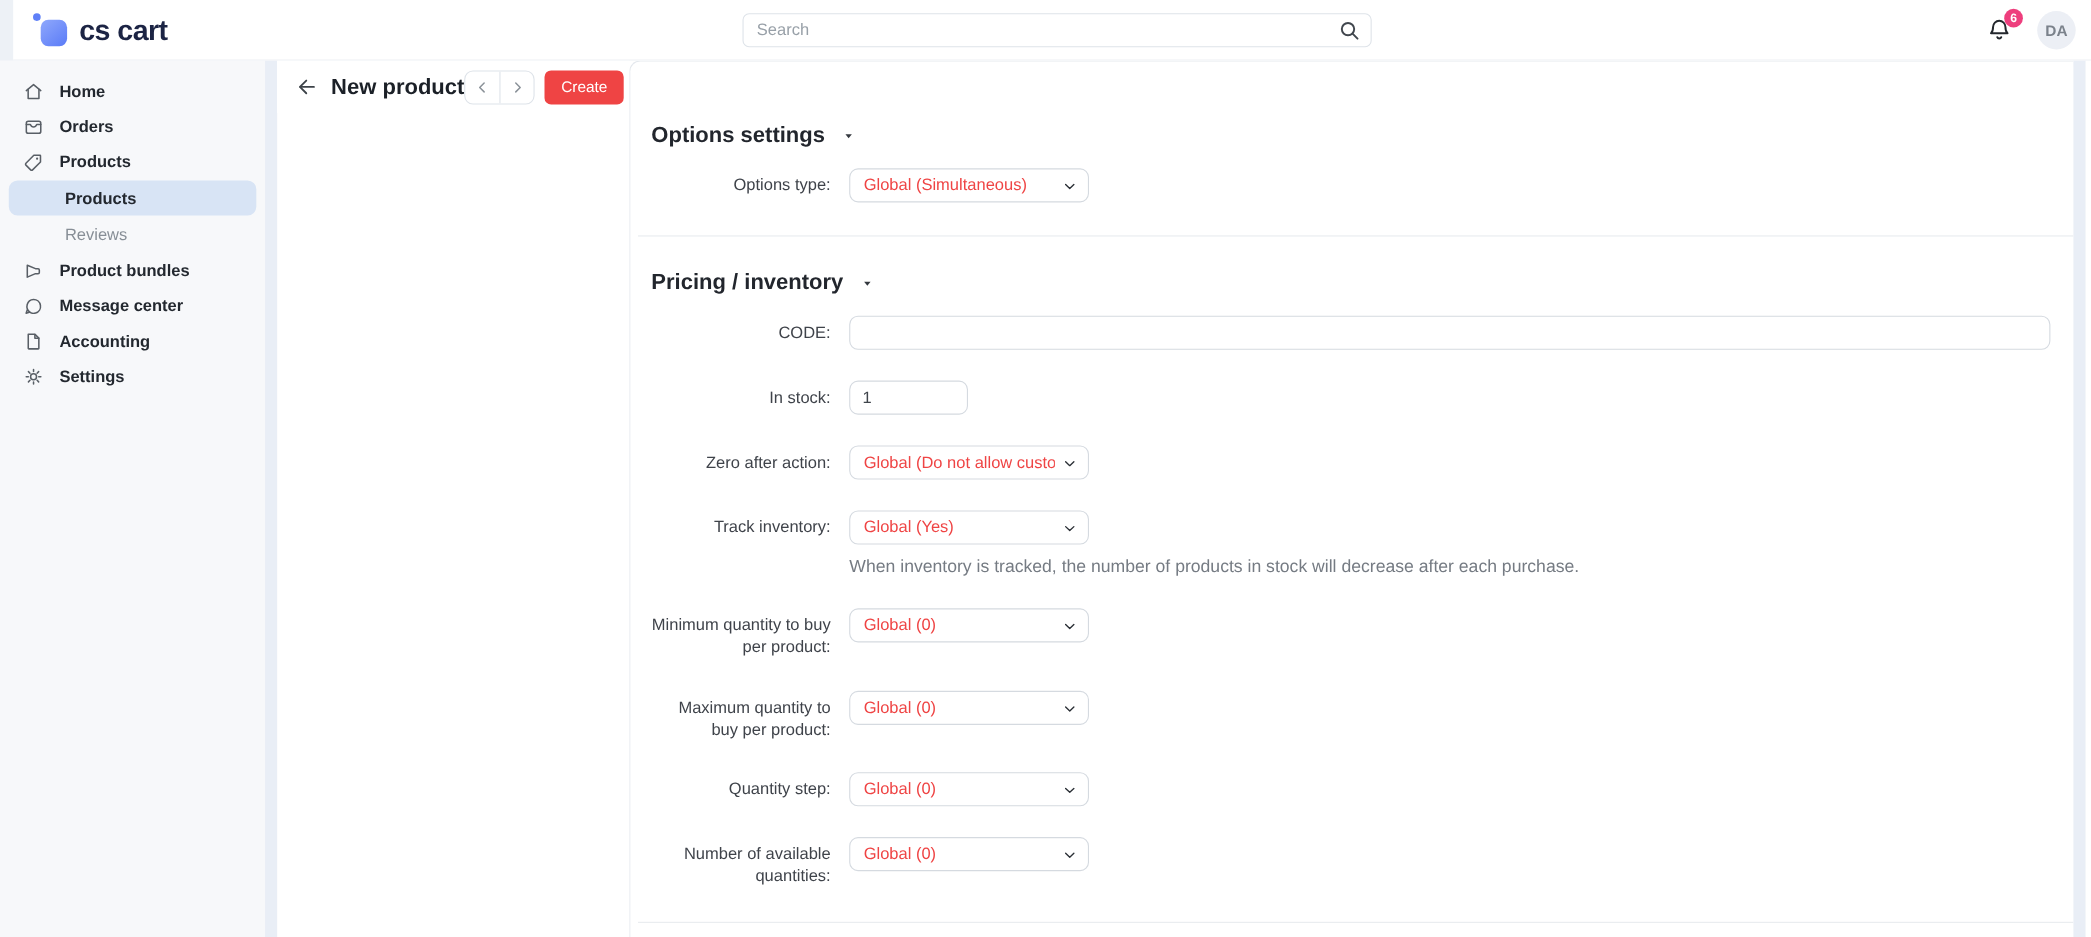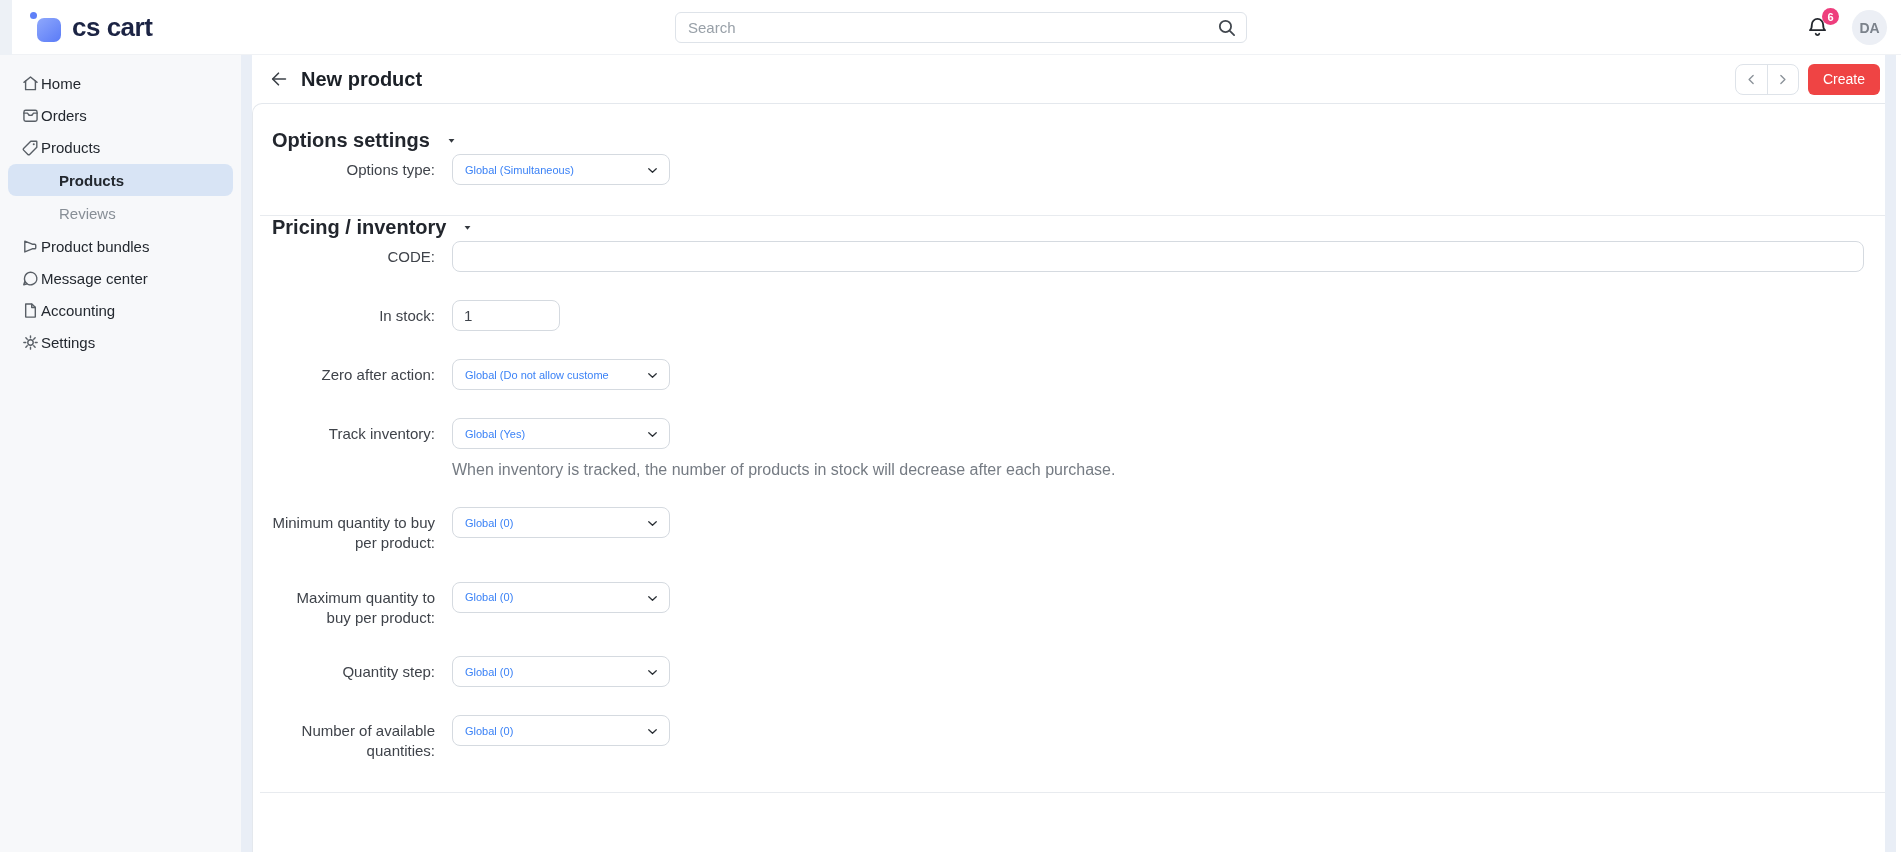--- a/index.html
+++ b/index.html
@@ -32,63 +32,63 @@
   .avatar { width:35px; height:35px; border-radius:50%; background:#eceff5; color:#7b828b;
             font-size:14px; font-weight:700; display:flex; align-items:center; justify-content:center; cursor:pointer; }
 
   
   .app { display:flex; height:797px; background:#edf1f6; }
   .scroll-track { width:11px; background:#e9eef6; }
   .right-edge { width:5px; background:#fff; }
 
   
   .sidebar { width:241px; background:#f7f8fa; padding-top:12px; font-size:15px; overflow:hidden; }
-  .nav-item { height:32px; display:flex; align-items:center; padding:0 10px 0 19px;
-              color:#23282f; font-weight:400; cursor:pointer; }
+  .nav-item { height:32px; display:flex; align-items:center; gap:13px; padding:0 10px 0 19px;
+              color:#23282f; font-weight:700; cursor:pointer; }
   .nav-icon { width:22px; height:22px; color:#595f66; display:flex; align-items:center; justify-content:center; flex:none; }
   .nav-icon svg { width:21px; height:21px; }
   .nav-sub { }
   .nav-sub-item { height:32px; display:flex; align-items:center; margin:1px 8px; padding-left:51px;
                   border-radius:8px; font-weight:600; color:#23282f; cursor:pointer; }
   .nav-sub-item.active { background:#d8e4f5; }
   .nav-sub-item.muted { color:#878e96; font-weight:400; }
 
   
-  .main { flex:1; display:flex; flex-direction:column; background:#fff; min-width:0; }
+  .main { flex:1; display:flex; flex-direction:row; background:#fff; min-width:0; }
   .page-header { height:48px; display:flex; align-items:center; padding:0 5px 0 13px; background:#fff; }
   .back-btn { width:27px; height:27px; color:#3c4248; background:none; border:none; cursor:pointer;
               display:flex; align-items:center; justify-content:center; }
   .back-btn svg { width:22px; height:22px; }
   .page-title { font-size:20px; font-weight:700; color:#1b2027; margin-left:9px; }
   .header-actions { margin-left:auto; display:flex; align-items:center; gap:9px; }
   .pager { display:flex; border:1px solid #dee3e9; border-radius:8px; overflow:hidden; background:#fff; }
   .pager-btn { width:31px; height:29px; display:flex; align-items:center; justify-content:center;
                color:#8b9299; background:none; border:none; cursor:pointer; }
   .pager-btn + .pager-btn { border-left:1px solid #dee3e9; }
   .pager-btn svg { width:17px; height:17px; }
   .create-btn { height:31px; padding:0 15px; background:#ef4444; color:#fff; font-weight:400;
                 font-size:14px; border-radius:6px; border:none; cursor:pointer; font-family:inherit; }
 
   .content-card { flex:1; background:#fff; border-top:1px solid #e4e8ed; border-left:1px solid #e4e8ed;
                   border-top-left-radius:10px; padding:25px 20px 60px 19px; overflow:hidden; }
 
   .section-title { font-size:20px; font-weight:700; color:#22262d; display:flex; align-items:center;
-                   gap:15px; cursor:pointer; }
+                   gap:15px; cursor:pointer;margin-top:31px; }
   .section-caret { width:13px; height:13px; color:#34393f; flex:none; }
   .section-divider { border:none; border-top:1px solid #e8ebef; margin:30px -20px 0 -12px; }
 
   .form-row { display:flex; align-items:flex-start; margin-top:28px; }
-  .form-row.first { margin-top:2px; }
+  .form-row.first { margin-top:18px; }
   .form-label { width:163px; text-align:right; font-size:15px; color:#3f434a; padding-top:6px; line-height:1.35; flex:none; }
   .form-ctl-col { margin-left:17px; }
   .form-ctl-col.grow { flex:1; margin-right:1px; }
 
   .ctl-select { position:relative; width:218px; height:31px; border:1px solid #d5dae0; border-radius:8px;
                 background:#fff; display:flex; align-items:center; padding:0 30px 0 12px; cursor:pointer; }
-  .ctl-value { font-size:11px; color:#3b82f6; white-space:nowrap; overflow:hidden; }
+  .ctl-value { font-size:15px; color:#ef4444; white-space:nowrap; overflow:hidden; }
   .ctl-chevron { position:absolute; right:9px; top:8px; width:15px; height:15px; color:#2b3036; }
 
   .text-input { height:31px; border:1px solid #d5dae0; border-radius:8px; padding:0 11px;
                 font-size:15px; color:#3f444b; outline:none; background:#fff; font-family:inherit; }
   .text-input.small { width:108px; }
   .text-input.full { width:100%; }
 
   .hint { margin-top:12px; font-size:16px; color:#757b83; }
 </style>
 </head>

